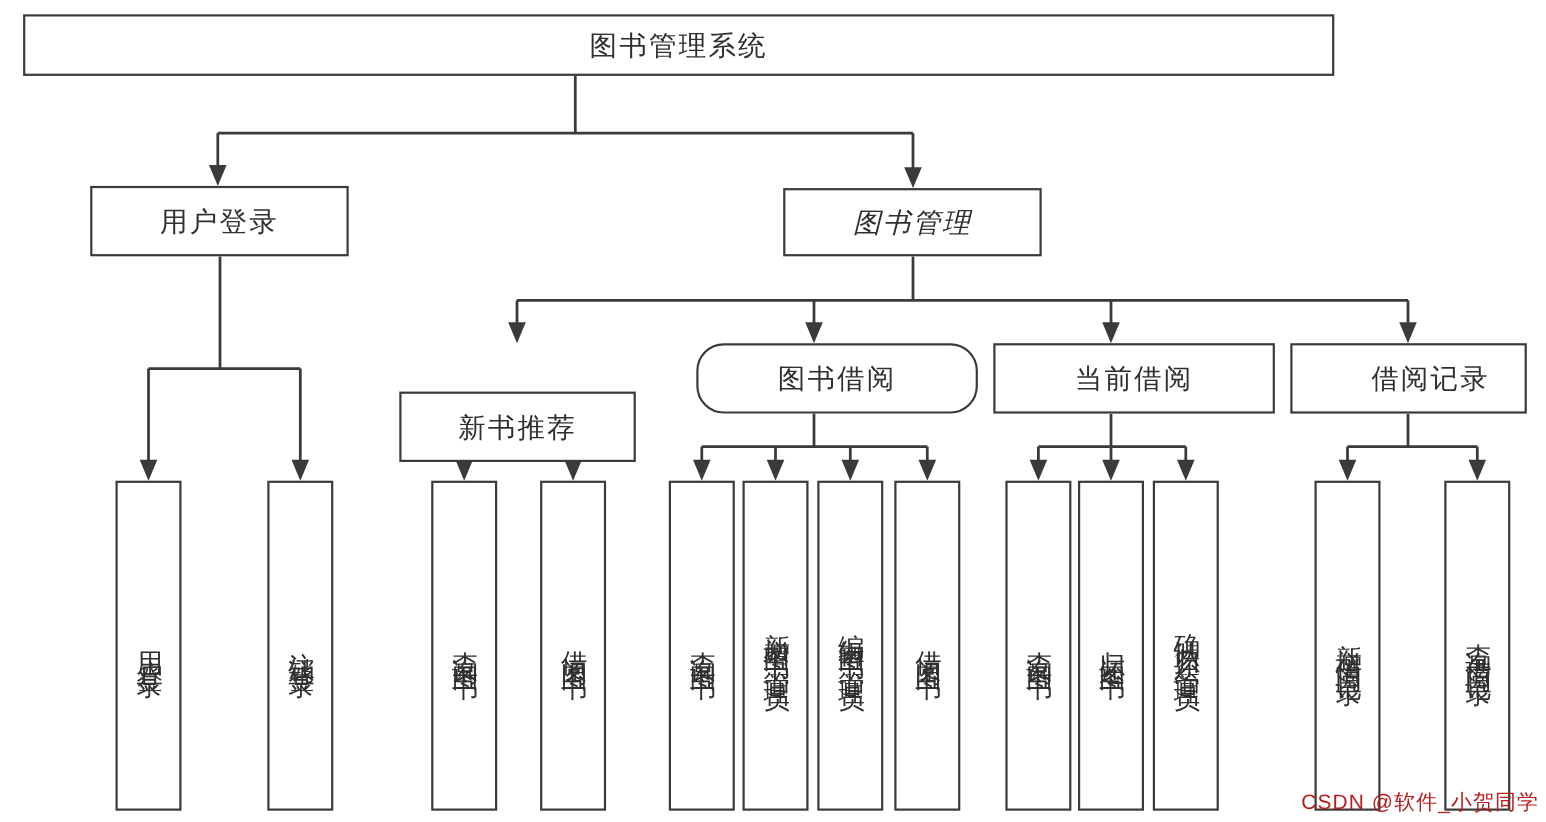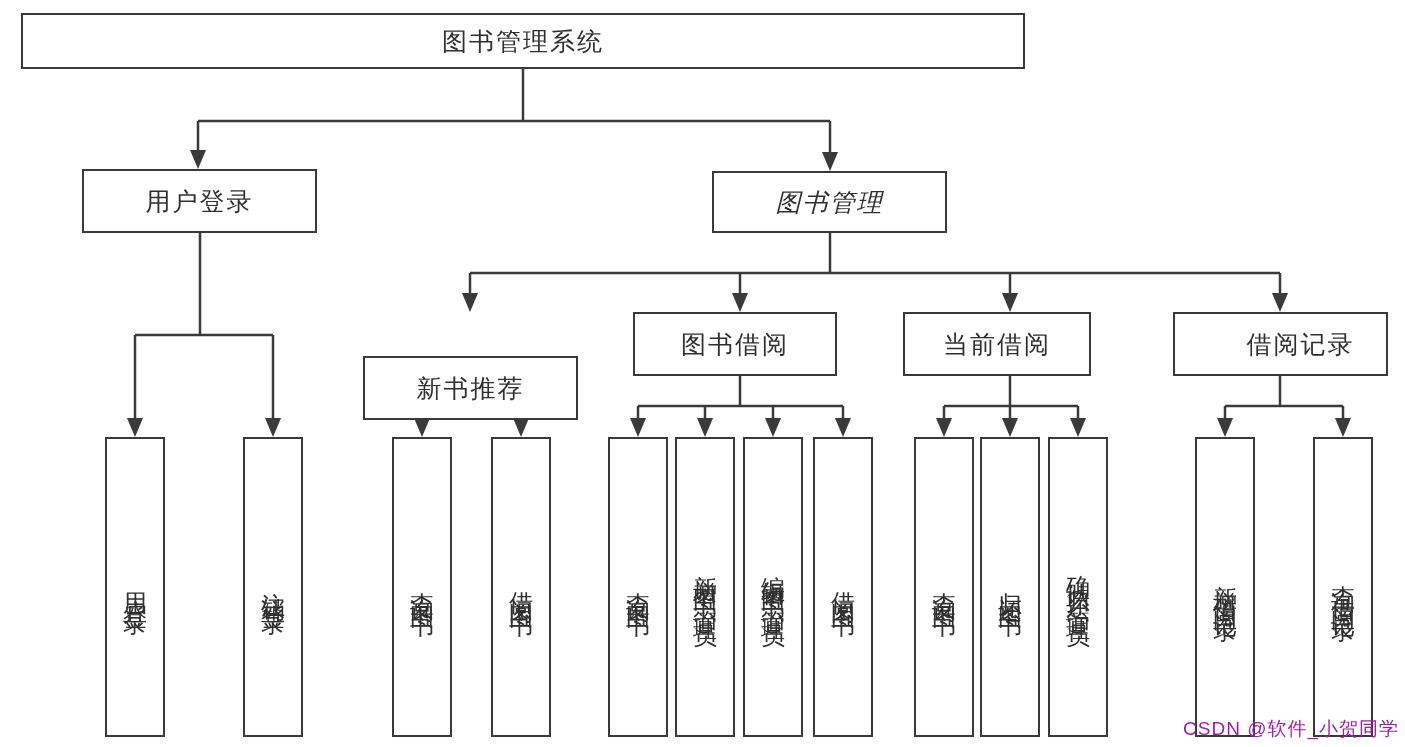--- a/index.html
+++ b/index.html
@@ -47,21 +47,21 @@
     font-size: 24px;
     letter-spacing: 7px;
     line-height: 1;
     white-space: nowrap;
   }
   .watermark {
     position: absolute;
     right: 6px;
     bottom: 5px;
     font-size: 19px;
-    color: #a21caf;
+    color: #b91c1c;
     letter-spacing: 1px;
     white-space: nowrap;
   }
 </style>
 </head>
 <body>
 
 <div class="canvas">
 
   <svg class="lines" width="1405" height="747" viewBox="0 0 1405 747">
@@ -123,28 +123,28 @@
       <polygon points="765,418 781,418 773,437"></polygon>
       <polygon points="835,418 851,418 843,437"></polygon>
       <polygon points="936,418 952,418 944,437"></polygon>
       <polygon points="1002,418 1018,418 1010,437"></polygon>
       <polygon points="1070,418 1086,418 1078,437"></polygon>
       <polygon points="1217,418 1233,418 1225,437"></polygon>
       <polygon points="1335,418 1351,418 1343,437"></polygon>
     </g>
   </svg>
 
-  <div class="node h" style="left:21px; top:13px; width:1004px; height:56px;">图书管理系统</div>
+  <div class="node h" style="left:21px; top:13px; width:1192px; height:56px;">图书管理系统</div>
 
   <div class="node h" style="left:82px; top:169px; width:235px; height:64px;">用户登录</div>
   <div class="node h" style="left:712px; top:171px; width:235px; height:62px;font-style:italic;">图书管理</div>
 
   <div class="node h" style="left:363px; top:312px; width:215px; height:64px;margin-top:44px;">新书推荐</div>
-  <div class="node h" style="left:633px; top:312px; width:204px; height:64px;">图书借阅</div>
-  <div class="node h" style="left:903px; top:312px; width:188px; height:64px;">当前借阅</div>
+  <div class="node h" style="left:633px; top:312px; width:256px; height:64px;border-radius:25px;">图书借阅</div>
+  <div class="node h" style="left:903px; top:312px; width:256px; height:64px;">当前借阅</div>
   <div class="node h" style="left:1173px; top:312px; width:215px; height:64px;padding-left:40px;">借阅记录</div>
 
   <div class="node v" style="left:105px; top:437px;">
     <span class="vtext">用户登录</span>
   </div>
   <div class="node v" style="left:243px; top:437px;">
     <span class="vtext">注销登录</span>
   </div>
 
   <div class="node v" style="left:392px; top:437px;">

